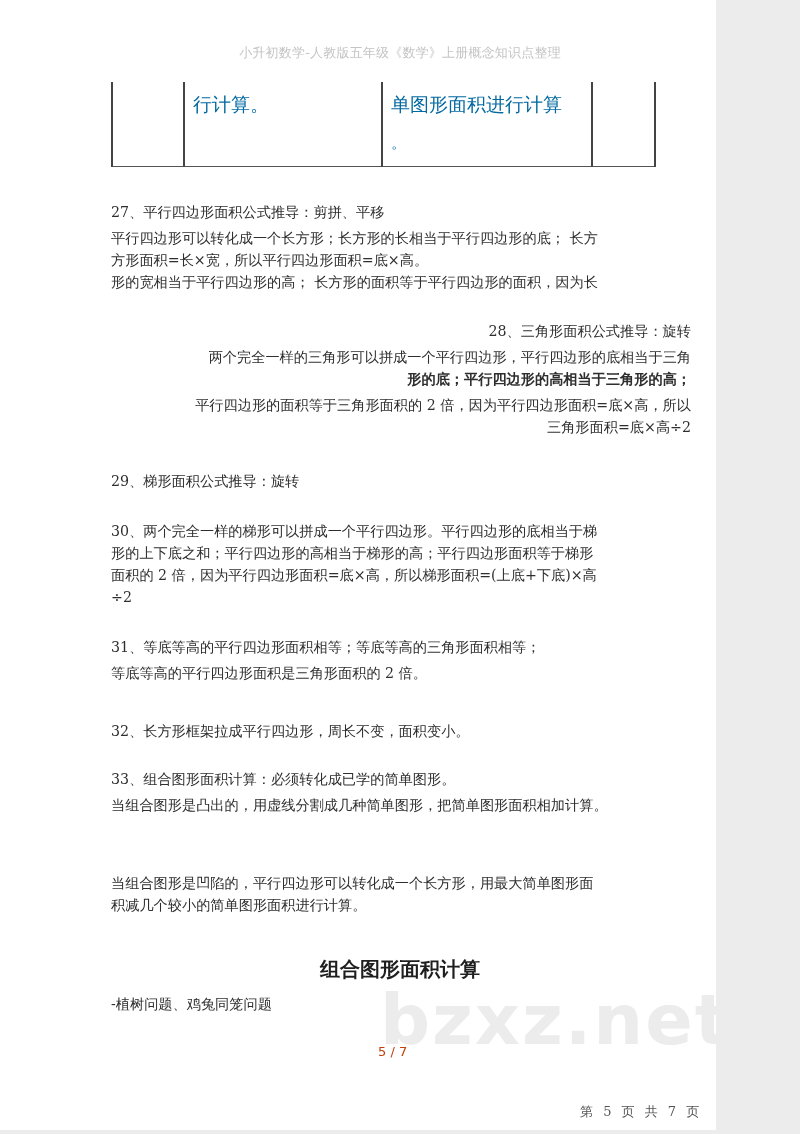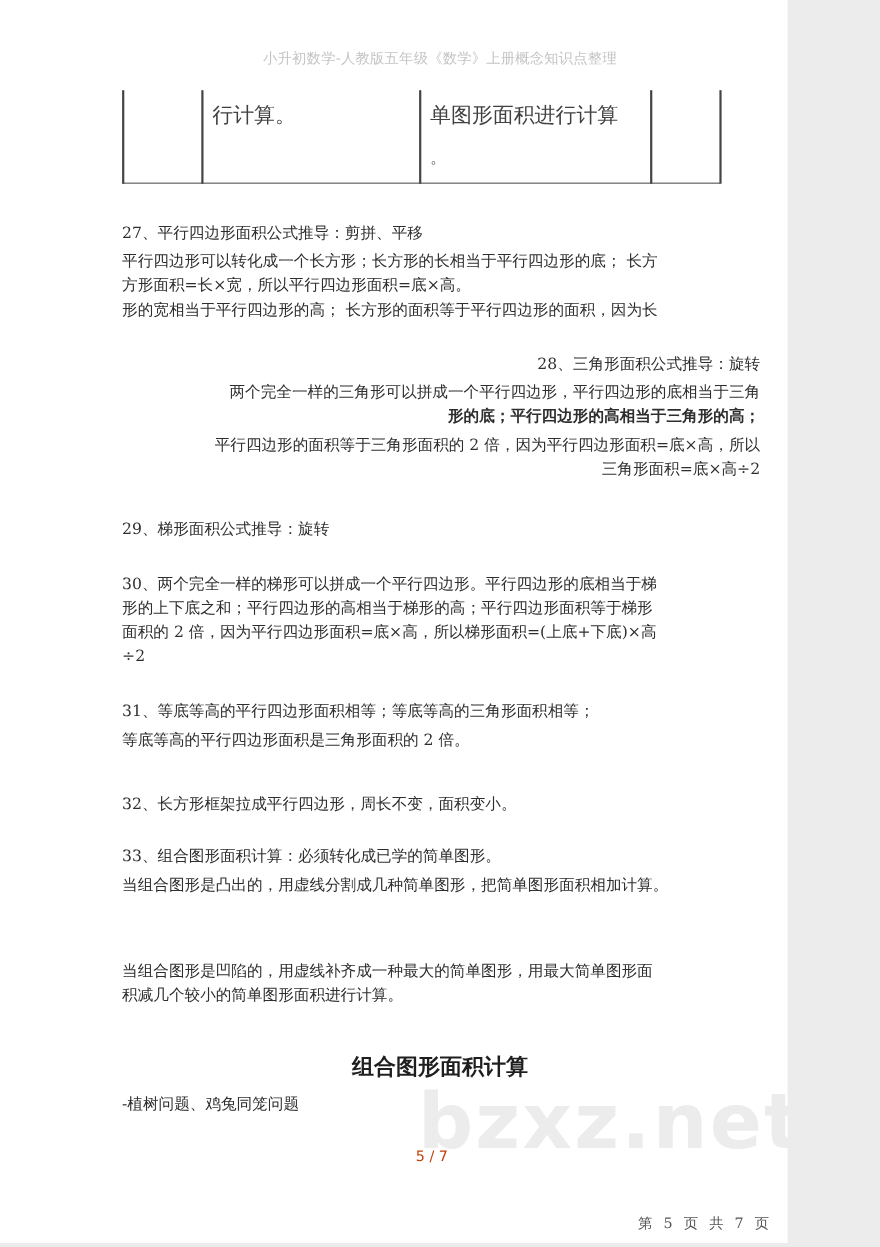--- a/index.html
+++ b/index.html
@@ -17,21 +17,21 @@
       position: absolute; left: 0; width: 800px; top: 44px;
       text-align: center; font-family: "DejaVu Sans", sans-serif;
       font-size: 13px; color: #c4c4c4; letter-spacing: 0.2px;
     }
     .table {
       position: absolute; left: 111px; top: 82px; width: 544px; height: 84px;
       border-bottom: 1.5px solid #555;
     }
     .vline { position: absolute; top: 0; bottom: -1px; width: 1.5px; background: #444; }
     .cell-text {
-      position: absolute; font-size: 19px; color: #404040; white-space: nowrap;
+      position: absolute; font-size: 19px; color: #0369a1; white-space: nowrap;
     }
     .block { position: absolute; left: 111px; width: 580px; font-size: 14.2px; line-height: 22px; color: #2e2e2e; }
     .block p { margin: 0; }
     .heading-title {
       position: absolute; left: 0; width: 800px; top: 956px;
       text-align: center; font-size: 20px; font-weight: bold; color: #1e1e1e;
       font-family: "DejaVu Sans", sans-serif;
     }
     .watermark {
       position: absolute; left: 380px; top: 985px;
@@ -99,21 +99,21 @@
   <div class="block" style="top:720px;">
     <p>32、长方形框架拉成平行四边形，周长不变，面积变小。</p>
   </div>
 
   <div class="block" style="top:768px;">
     <p style="margin-bottom:4px;">33、组合图形面积计算：必须转化成已学的简单图形。</p>
     <p>当组合图形是凸出的，用虚线分割成几种简单图形，把简单图形面积相加计算。</p>
   </div>
 
   <div class="block" style="top:872px;">
-    <p>当组合图形是凹陷的，用虚线补齐成一种最大的简单图形，用最大简单图形面</p>
+    <p>当组合图形是凹陷的，平行四边形可以转化成一个长方形，用最大简单图形面</p>
     <p>积减几个较小的简单图形面积进行计算。</p>
   </div>
 
   <div class="heading-title">组合图形面积计算</div>
 
   <div class="watermark">bzxz.net</div>
 
   <div class="block" style="top:993px;">
     <p>-植树问题、鸡兔同笼问题</p>
   </div>

